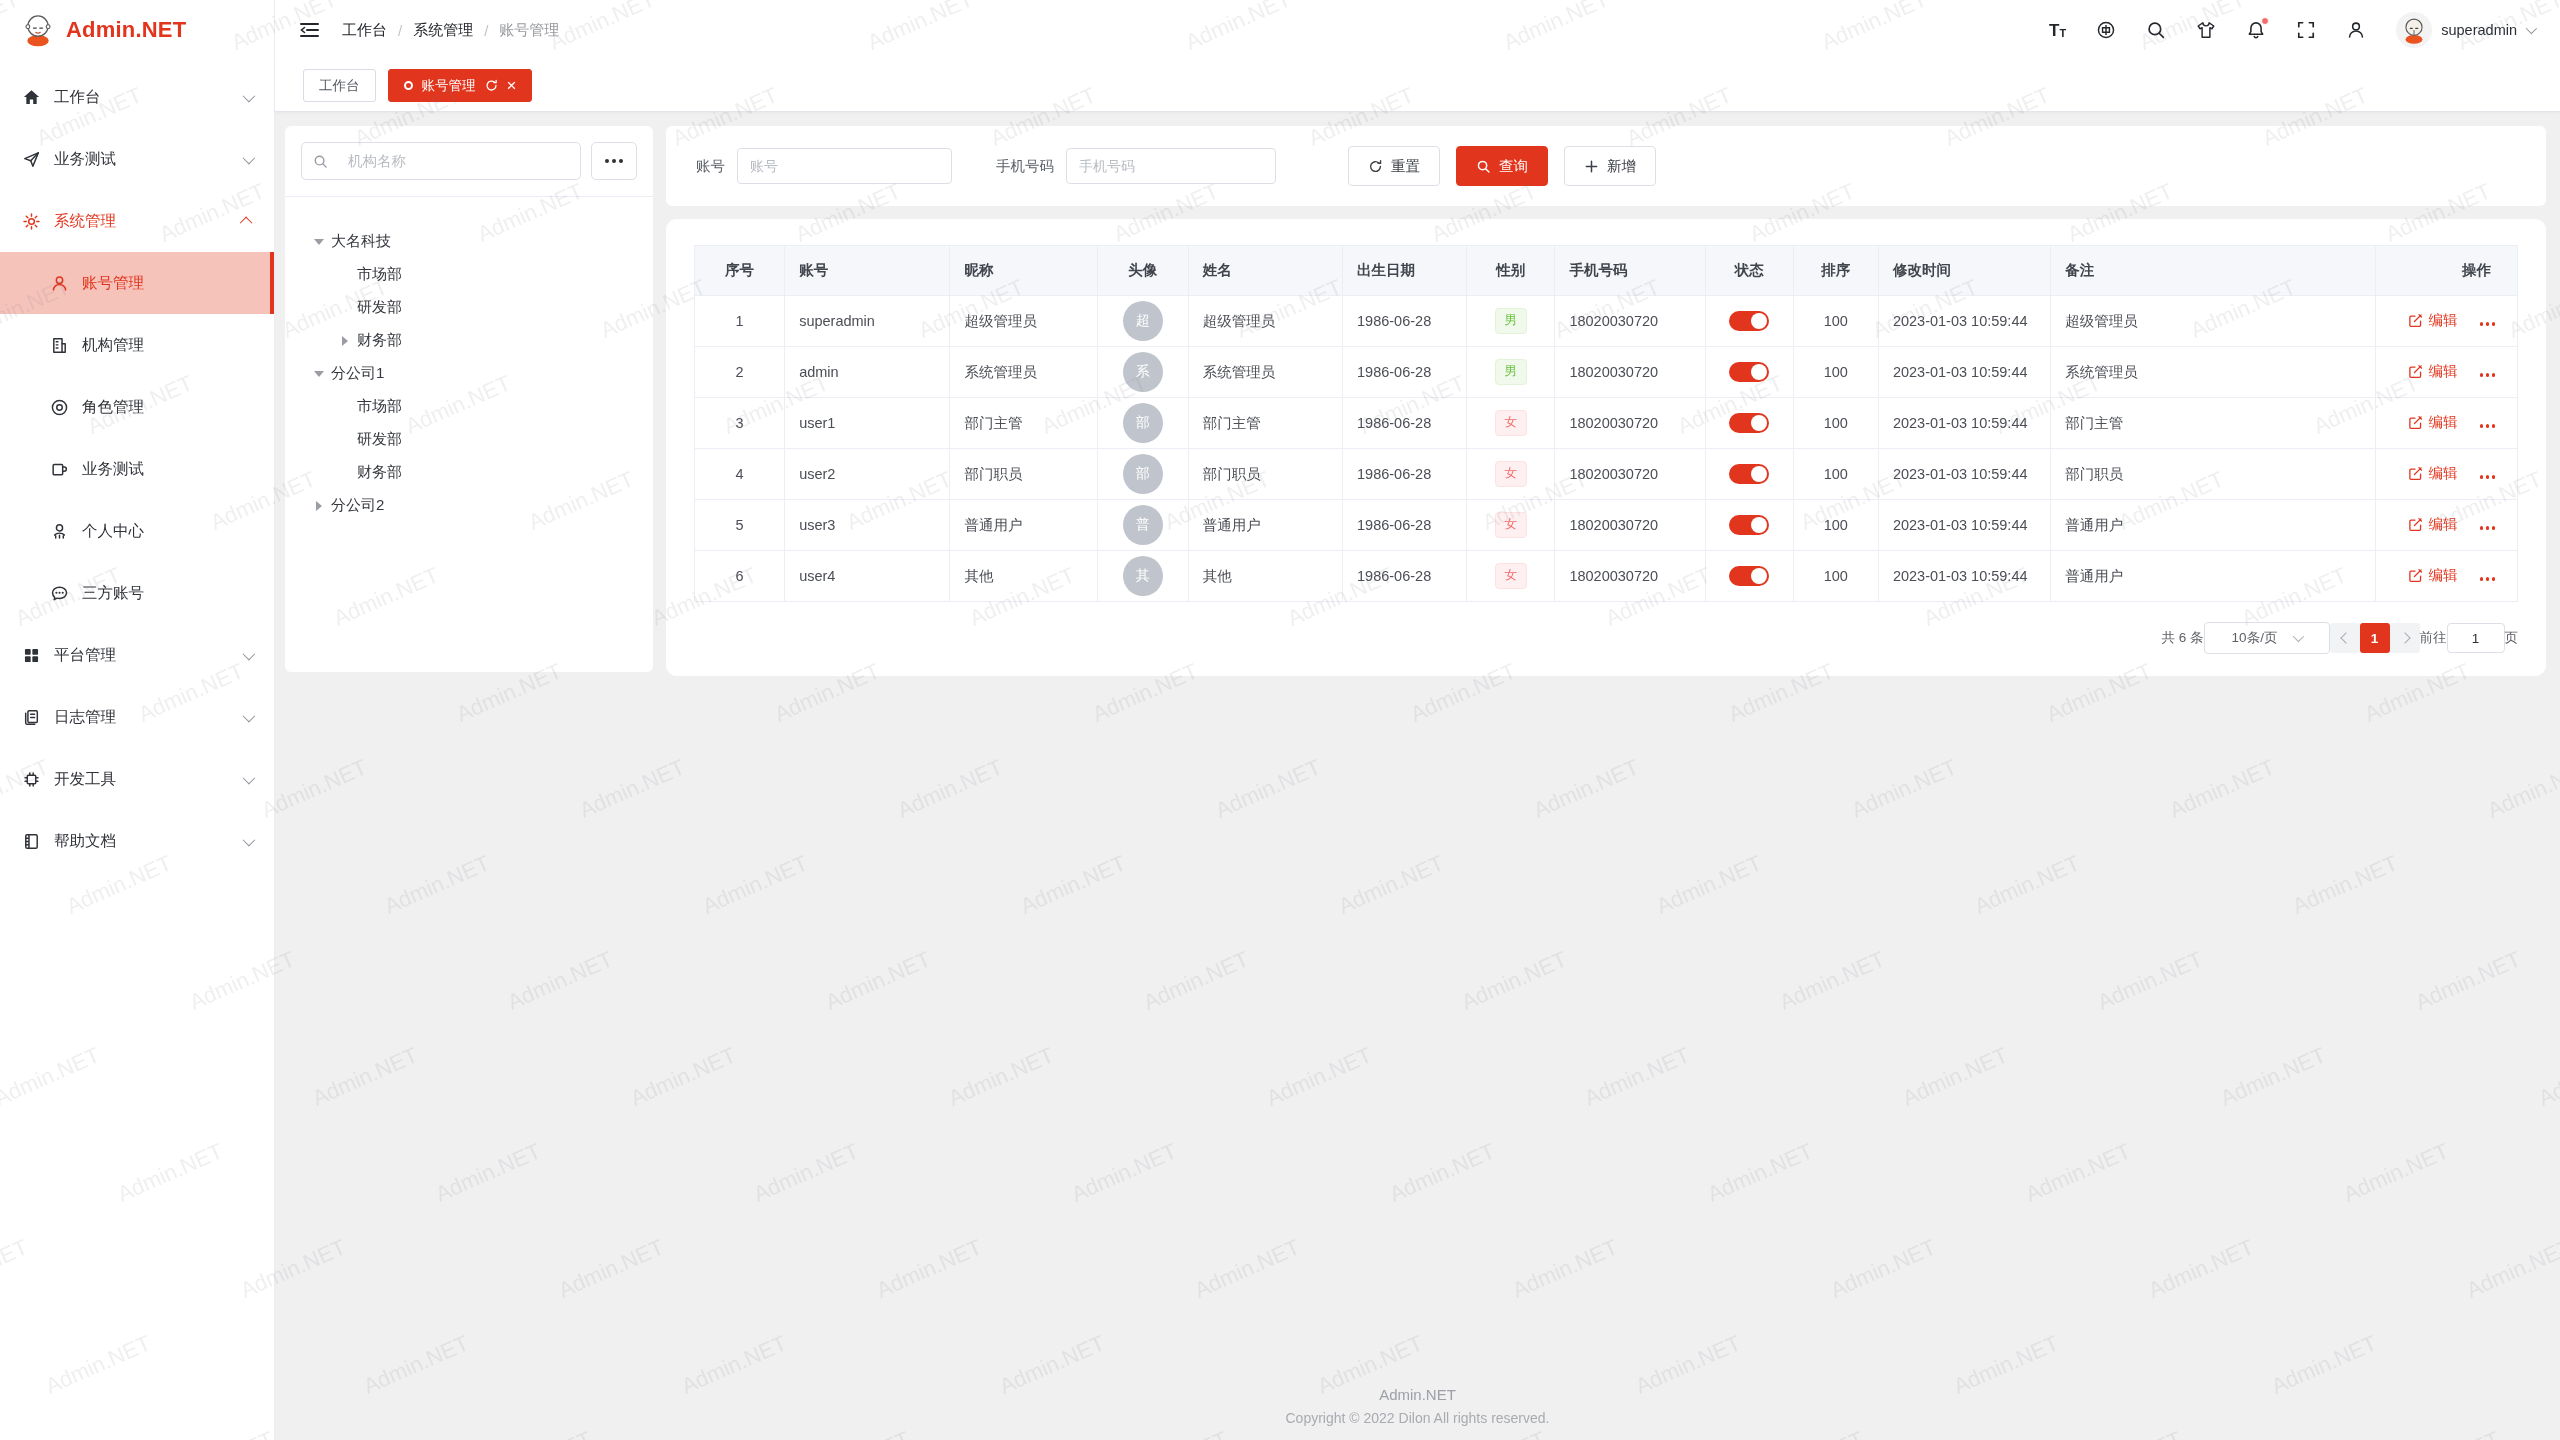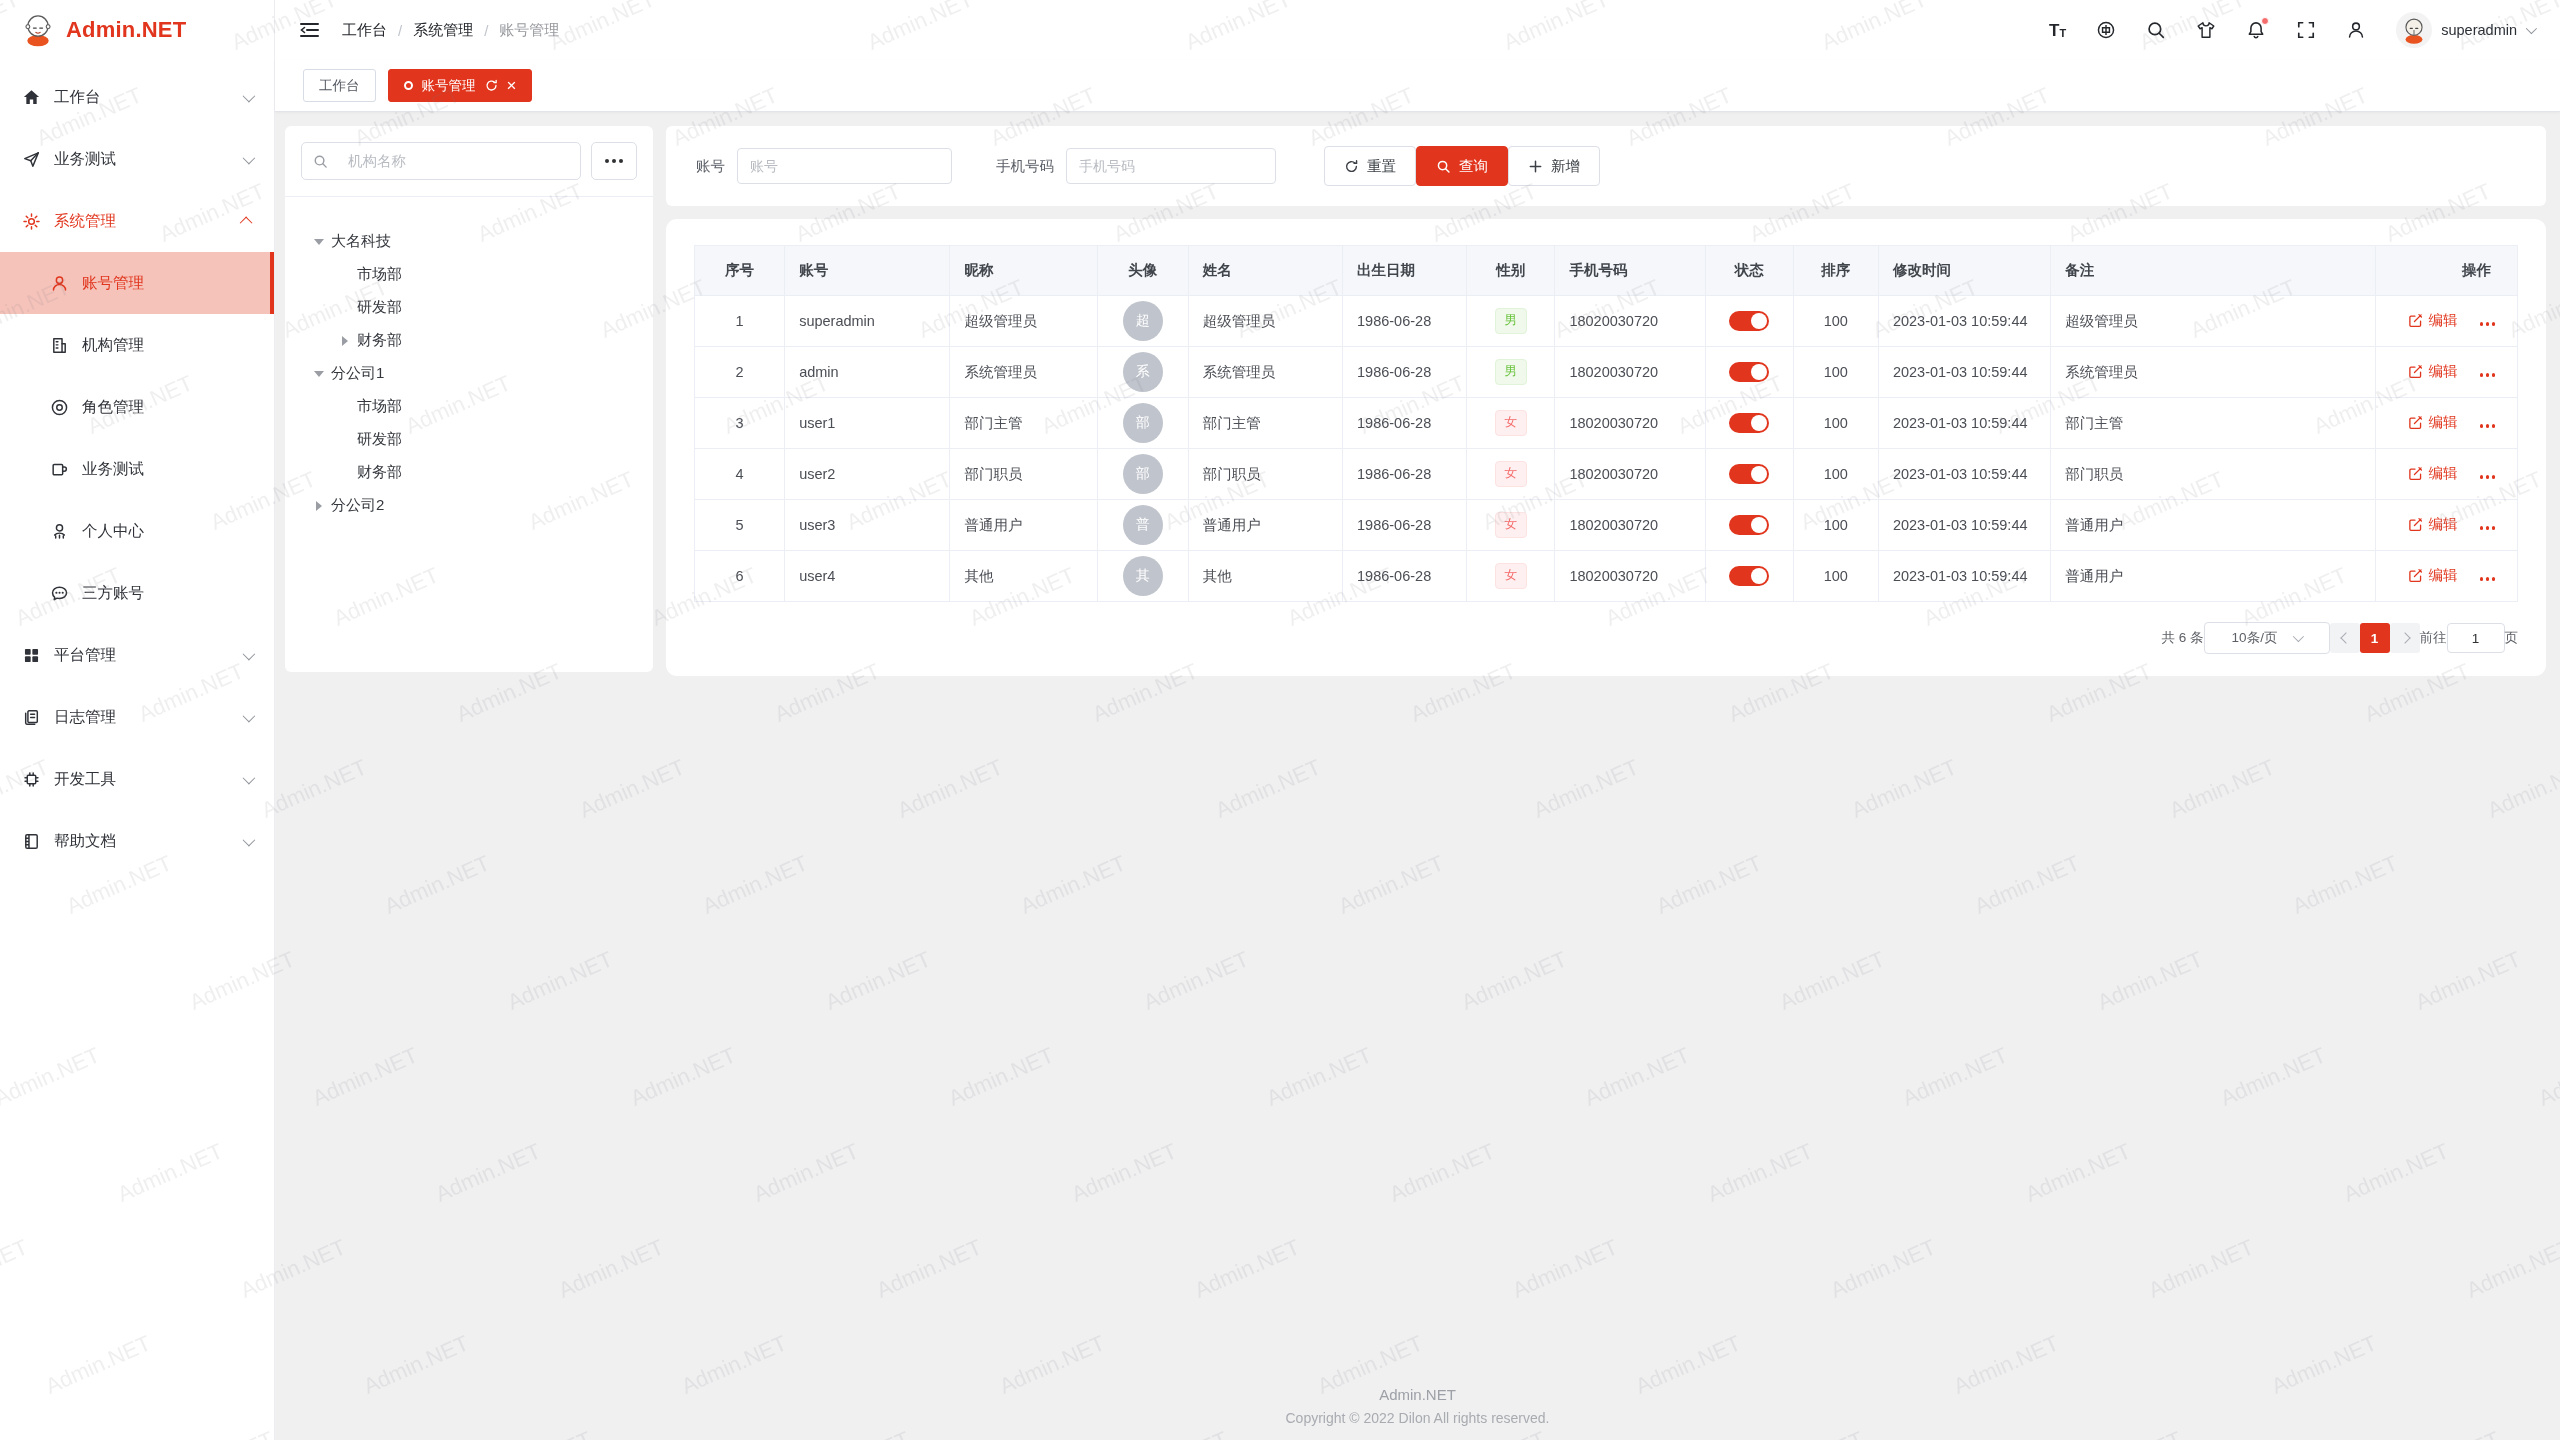--- a/index.html
+++ b/index.html
@@ -76,21 +76,21 @@
   .caret.down i{width:0; height:0; border-left:5px solid transparent; border-right:5px solid transparent; border-top:6.5px solid #9a9da3;}
   .caret.right i{width:0; height:0; border-top:5px solid transparent; border-bottom:5px solid transparent; border-left:6.5px solid #9a9da3;}
 
   
   .right-col{flex:1; display:flex; flex-direction:column; gap:13px; min-width:0;}
   .filter-card{height:80px; display:flex; align-items:center; padding:0 30px; gap:0;}
   .f-label{font-size:14.5px; color:#5a5e66; margin-right:12px; white-space:nowrap;}
   .inp{width:215px; height:36px; border:1px solid #dcdfe6; border-radius:4px; padding:0 12px; font-size:14px; color:#303133; background:#fff; outline:none; font-family:inherit;}
   .inp::placeholder{color:#b8bcc2;}
   .gap-lg{width:44px; flex-shrink:0;}
-  .btns{display:flex; margin-left:48px;justify-content:center;}
+  .btns{display:flex; gap:16px; margin-left:72px;justify-content:center;}
   .btn{height:40px; border-radius:4px; font-size:14.5px; padding:0 19px; display:inline-flex; align-items:center; gap:8px; cursor:pointer; border:1px solid #dcdfe6; background:#fff; color:#3c4046; font-family:inherit;}
   .btn svg{width:15px; height:15px;}
   .btn-primary{background:var(--accent); border-color:var(--accent); color:#fff;}
 
   
   .table-card{padding:26px 28px 22px;border-radius:11px;}
   table{width:100%; border-collapse:collapse; font-size:14.5px; color:#4b4e55; table-layout:fixed;}
   th,td{border:1px solid #ebeef5; padding:0 14px; overflow:hidden; white-space:nowrap;}
   th{height:50px; background:#f5f7fa; font-weight:600; color:#41454c; text-align:left;}
   td{height:51px;}

